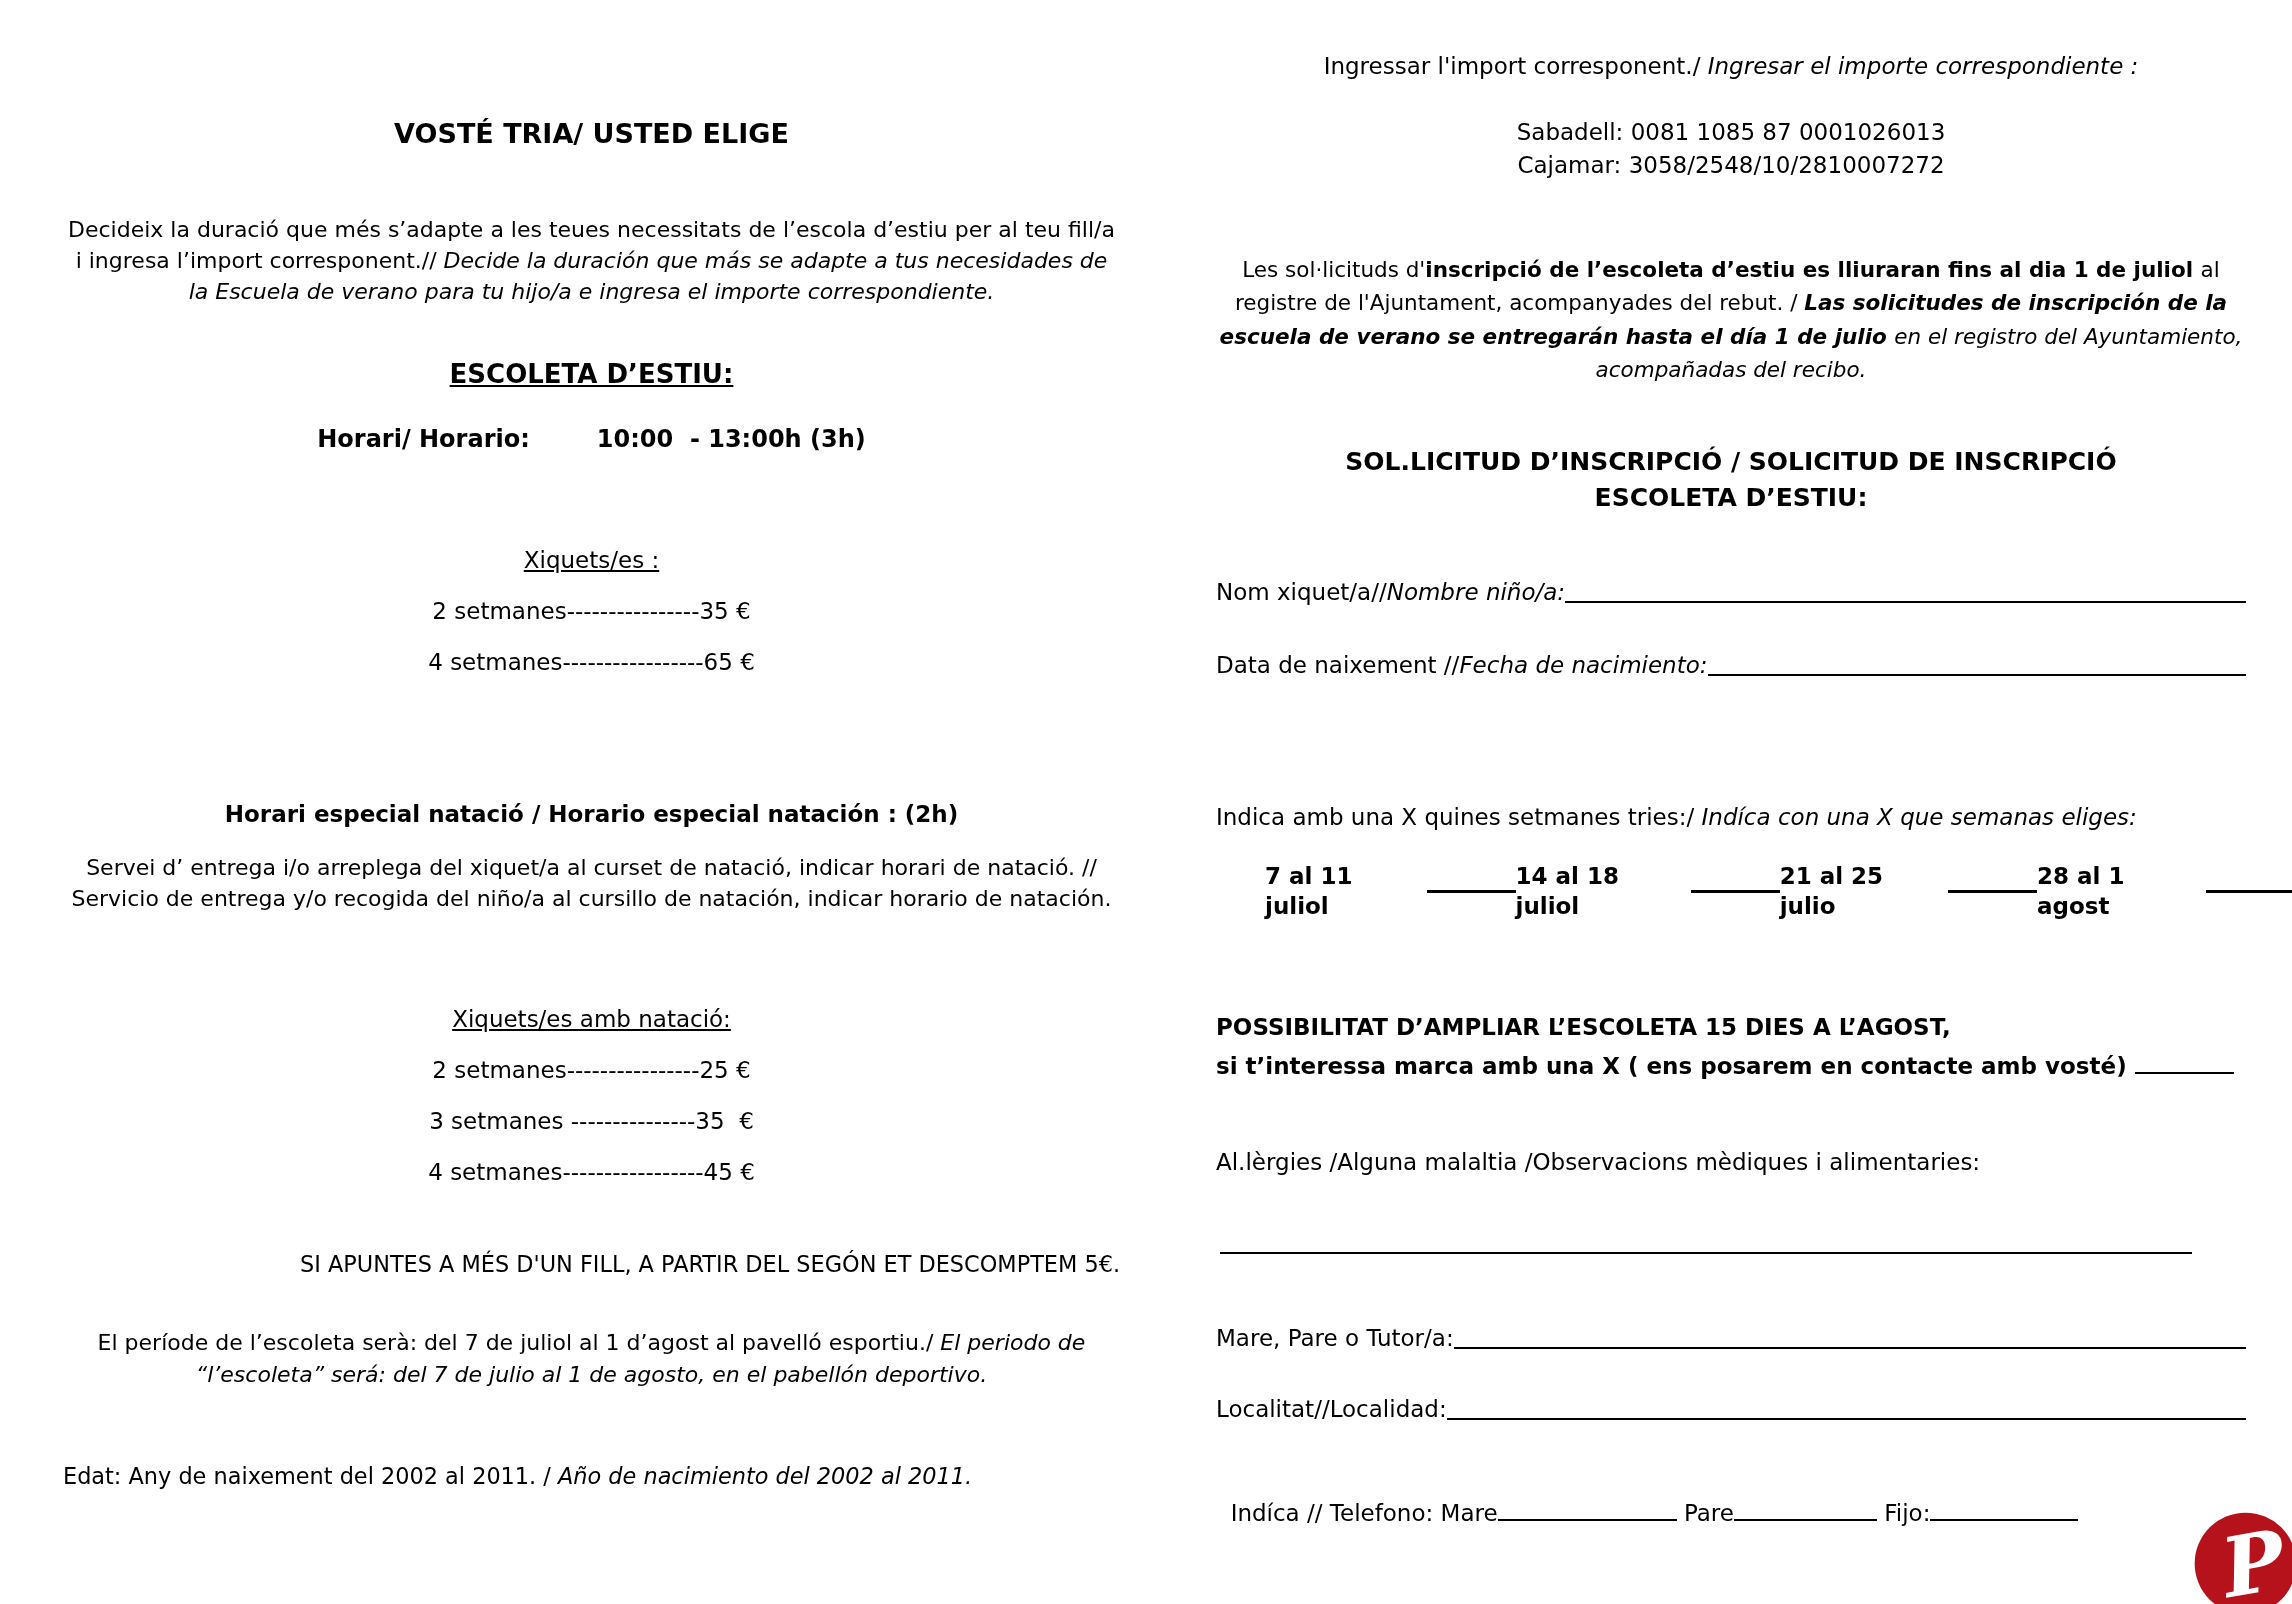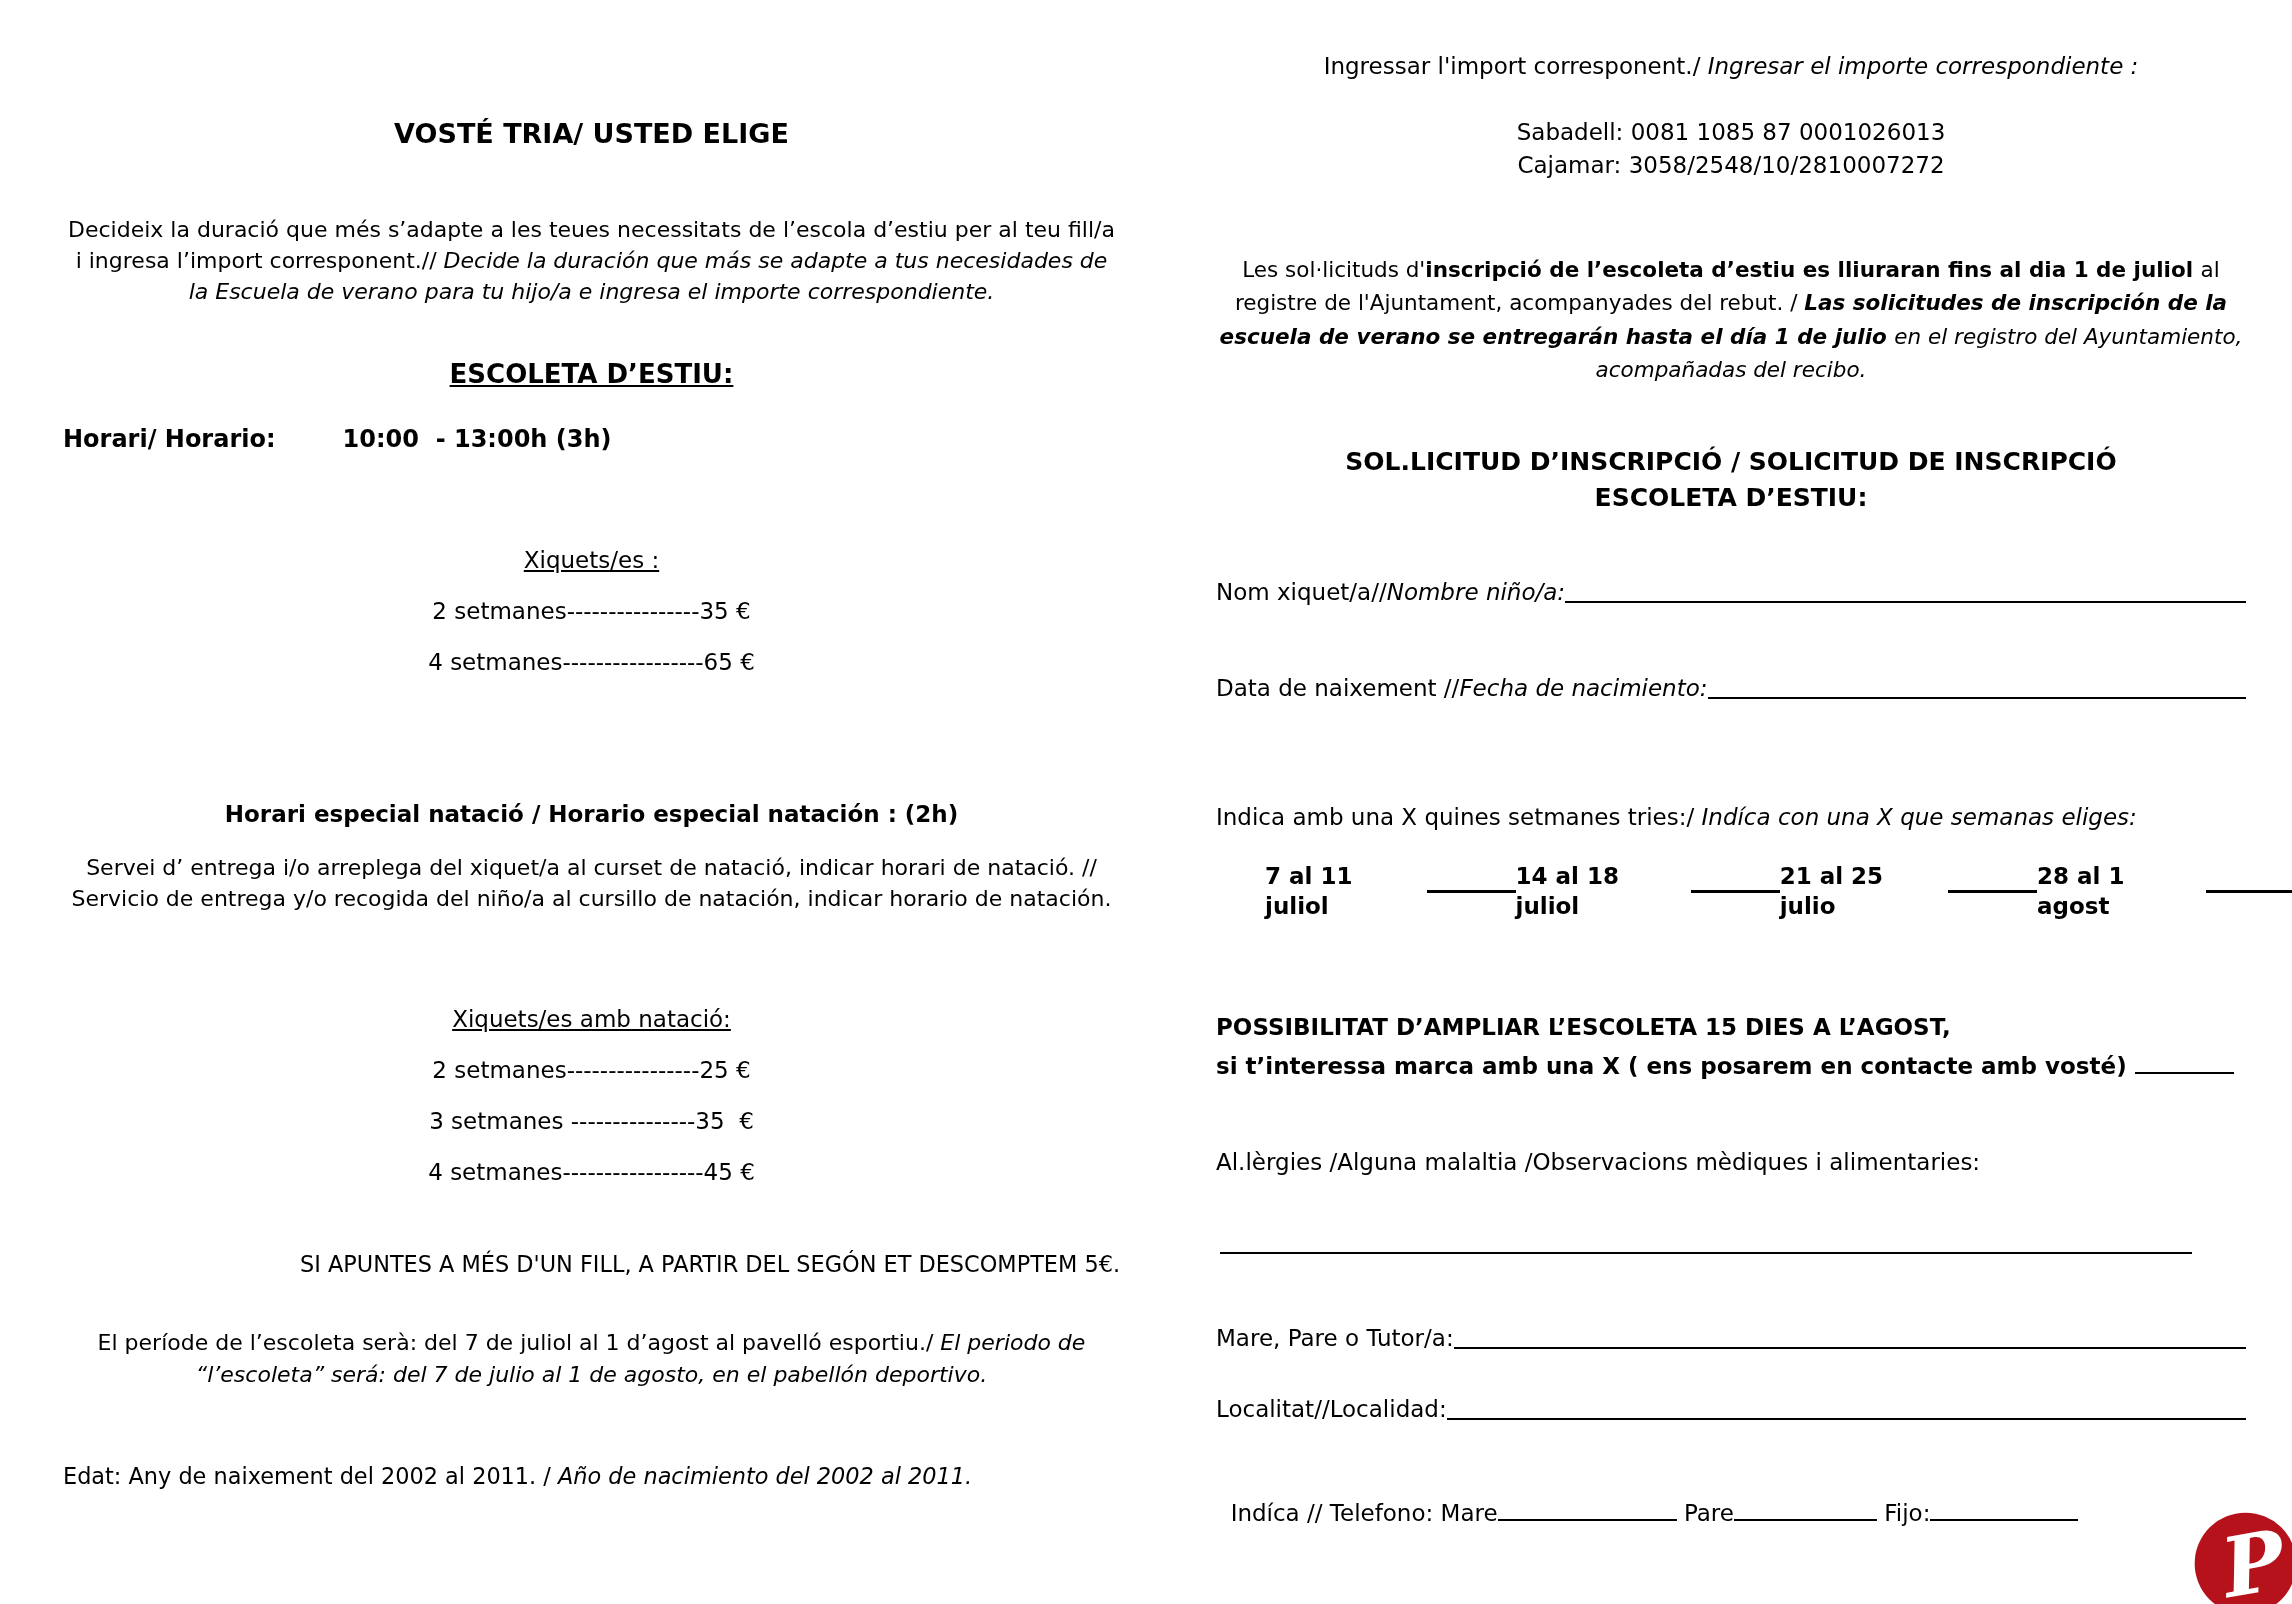--- a/index.html
+++ b/index.html
@@ -17,21 +17,21 @@
   .left-col{left:63px;width:1057px;}
   .right-col{left:1216px;width:1030px;}
   .price-row{line-height:27px;margin-bottom:24px;white-space:pre;}
   .field{display:flex;align-items:stretch;}
   .field .fill{flex:1;border-bottom:2.7px solid #000;margin-bottom:4.5px;}
   .fill-inline{display:inline-block;border-bottom:2.7px solid #000;height:1.8px;vertical-align:baseline;}
   .weeks-row{display:flex;justify-content:space-between;padding:0 49px;}
   .week{display:flex;flex-direction:row;align-items:center;gap:29px;}
   .week-line{width:106px;height:0;border-bottom:3.6px solid #000;}
   .solo-line{border-bottom:2.7px solid #000;height:0;}
-  .sched{display:flex;gap:67px;white-space:pre;}
+  .sched{display:flex;justify-content:center;gap:67px;white-space:pre;}
 </style>
 </head>
 <body>
 
 <div class="abs left-col c b" style="top:116px;font-size:27px;">VOSTÉ TRIA/ USTED  ELIGE</div>
 
 <div class="abs left-col c" style="top:215px;font-size:22px;line-height:1.4;">
   <span>Decideix la duració que més s’adapte a les teues necessitats de l’escola d’estiu per al teu fill/a  i ingresa l’import corresponent.// </span><span class="i">Decide la duración que más se adapte a tus necesidades de la Escuela de verano para tu hijo/a  e ingresa el importe correspondiente.</span>
 </div>
 
@@ -93,21 +93,21 @@
   <div>SOL.LICITUD D’INSCRIPCIÓ / SOLICITUD DE INSCRIPCIÓ</div>
   <div>ESCOLETA D’ESTIU:</div>
 </div>
 
 <div class="abs right-col field" style="top:578px;">
   <span>Nom xiquet/a// </span>
     <span class="i">Nombre niño/a:</span>
   <div class="fill"></div>
 </div>
 
-<div class="abs right-col field" style="top:674px;justify-content:space-between;">
+<div class="abs right-col field" style="top:651px;justify-content:space-between;">
   <span>Data de naixement // </span>
     <span class="i">Fecha de nacimiento:</span>
   <div class="fill"></div>
 </div>
 
 <div class="abs right-col" style="top:803px;font-size:23px;">
   <span>Indica amb una X quines setmanes tries:/ </span><span class="i">Indíca con una X que semanas eliges:</span>
 </div>
 
 <div class="abs right-col weeks-row b" style="top:862px;font-size:23px;">

